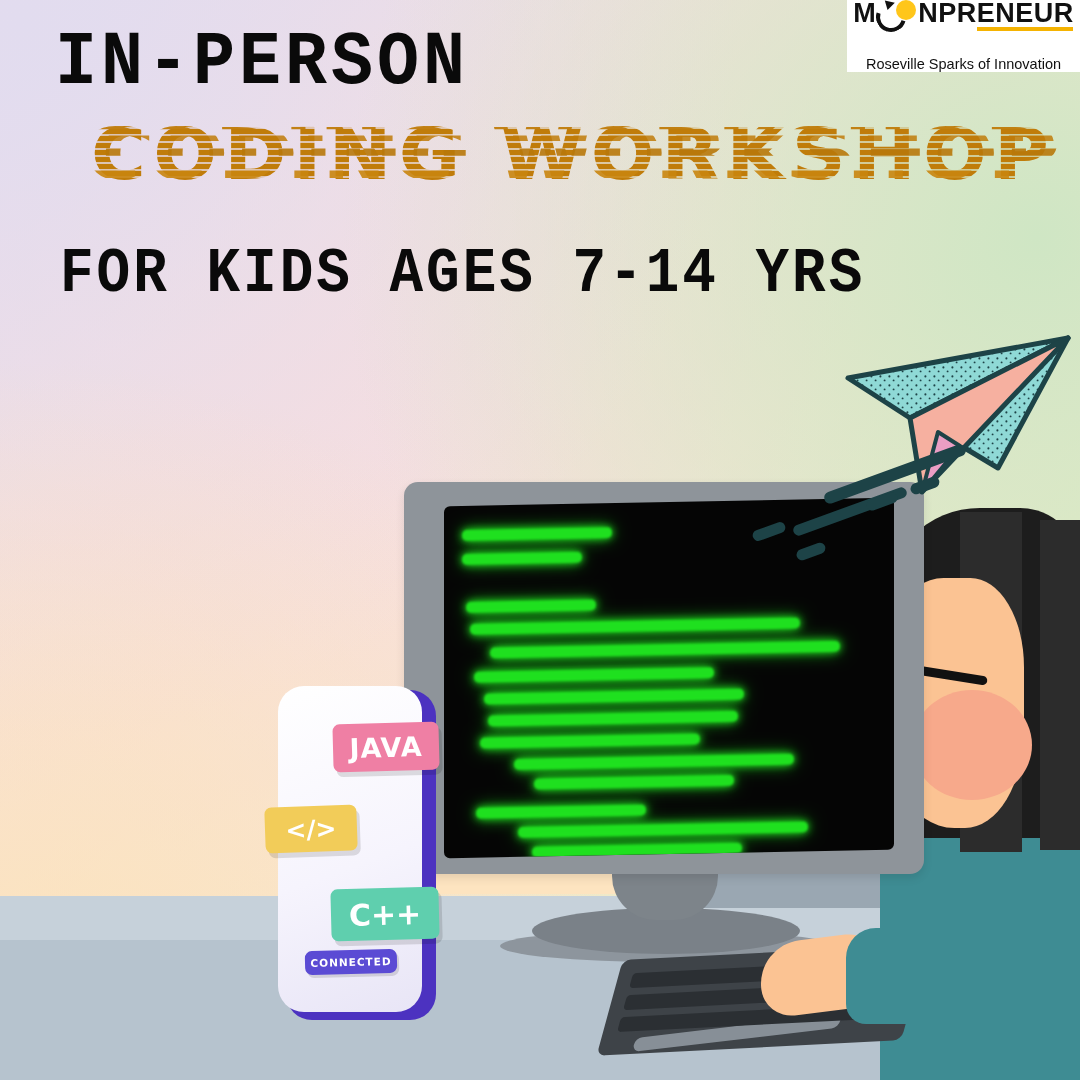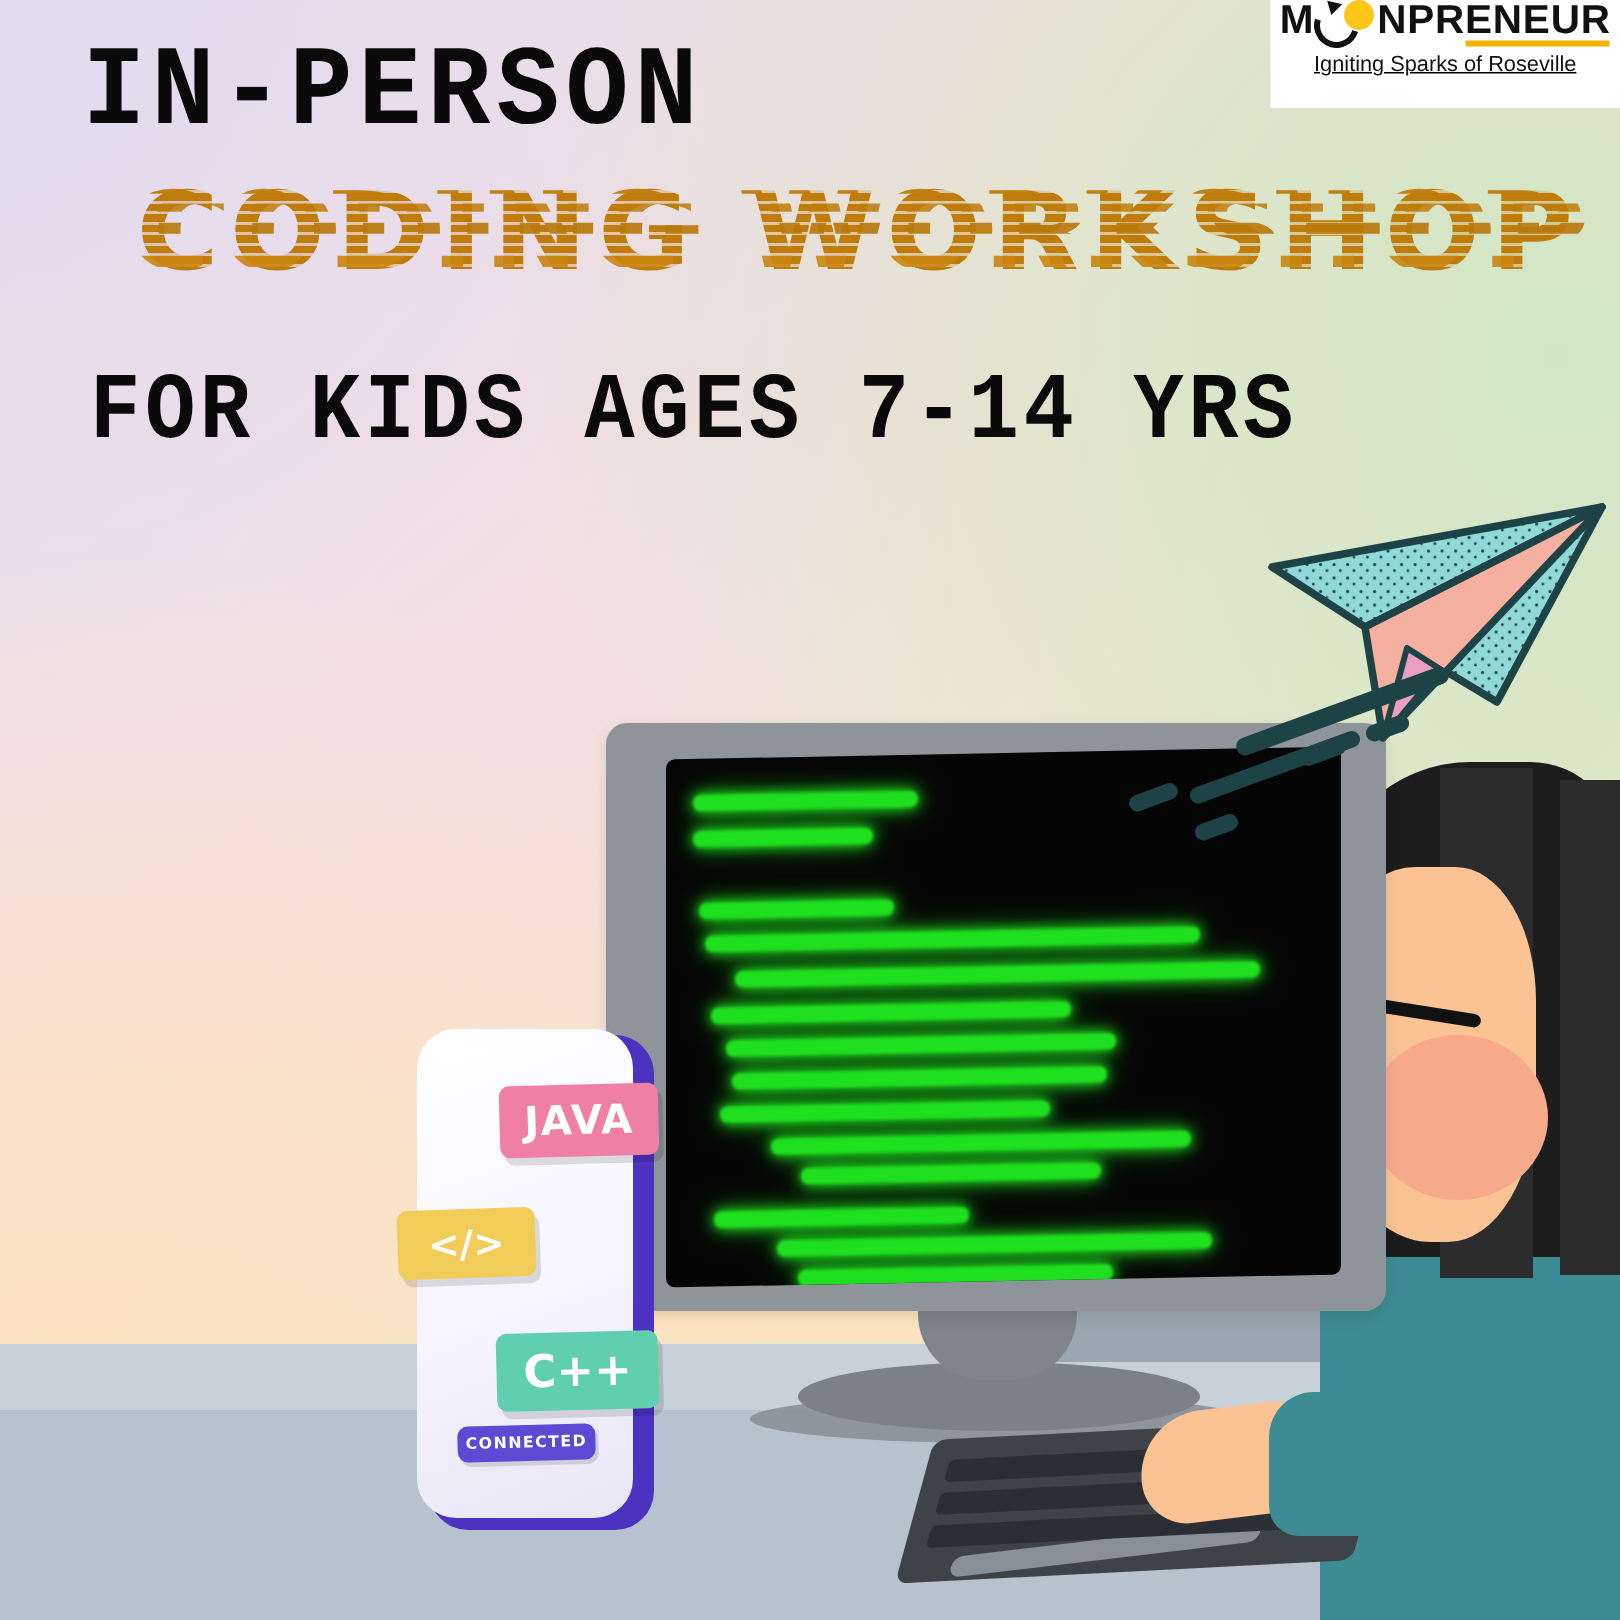--- a/index.html
+++ b/index.html
@@ -14,21 +14,21 @@
       radial-gradient(circle at 96% 22%, #cfe6c4 0%, rgba(207,230,196,0) 52%),
       radial-gradient(circle at 2% 2%, #e2dcef 0%, rgba(226,220,239,0) 48%),
       radial-gradient(circle at 30% 40%, #f8dede 0%, rgba(248,222,222,0) 55%),
       linear-gradient(135deg,#e4dcef 0%,#f6dfe0 28%,#f7e7d2 55%,#e7ecc7 78%,#cfe7c8 100%);
   }
 
   
   .logo-box{
     position:absolute;left:847px;top:0;width:233px;height:72px;
     background:#ffffff;display:flex;flex-direction:column;
-    align-items:center;justify-content:flex-start;text-decoration:underline;
+    align-items:center;justify-content:space-between;
   }
   .logo-word{
     position:relative;font-size:27px;font-weight:800;letter-spacing:.5px;
     color:#111;line-height:1;white-space:nowrap;
     font-family:"Liberation Sans", sans-serif;
   }
   .logo-word .part{display:inline-block;}
   .logo-mark{
     position:relative;display:inline-block;width:42px;height:27px;vertical-align:top;
   }
@@ -353,16 +353,16 @@
     <div class="glitch s5">CODING WORKSHOP</div>
   </div>
 
   <div class="techno" id="subline">FOR KIDS AGES 7-14 YRS</div>
 
   <div class="logo-box">
     <div class="logo-word">
       <span class="part">M</span><span class="logo-mark"><span class="ring"></span><span class="arrow"></span><span class="dot"></span></span><span class="part">NPRENEUR</span>
       <span class="logo-underline"></span>
     </div>
-    <div class="logo-tag">Igniting Sparks of Roseville</div>
+    <div class="logo-tag">Roseville Sparks of Innovation</div>
   </div>
 
 </div>
 
 </body></html>

